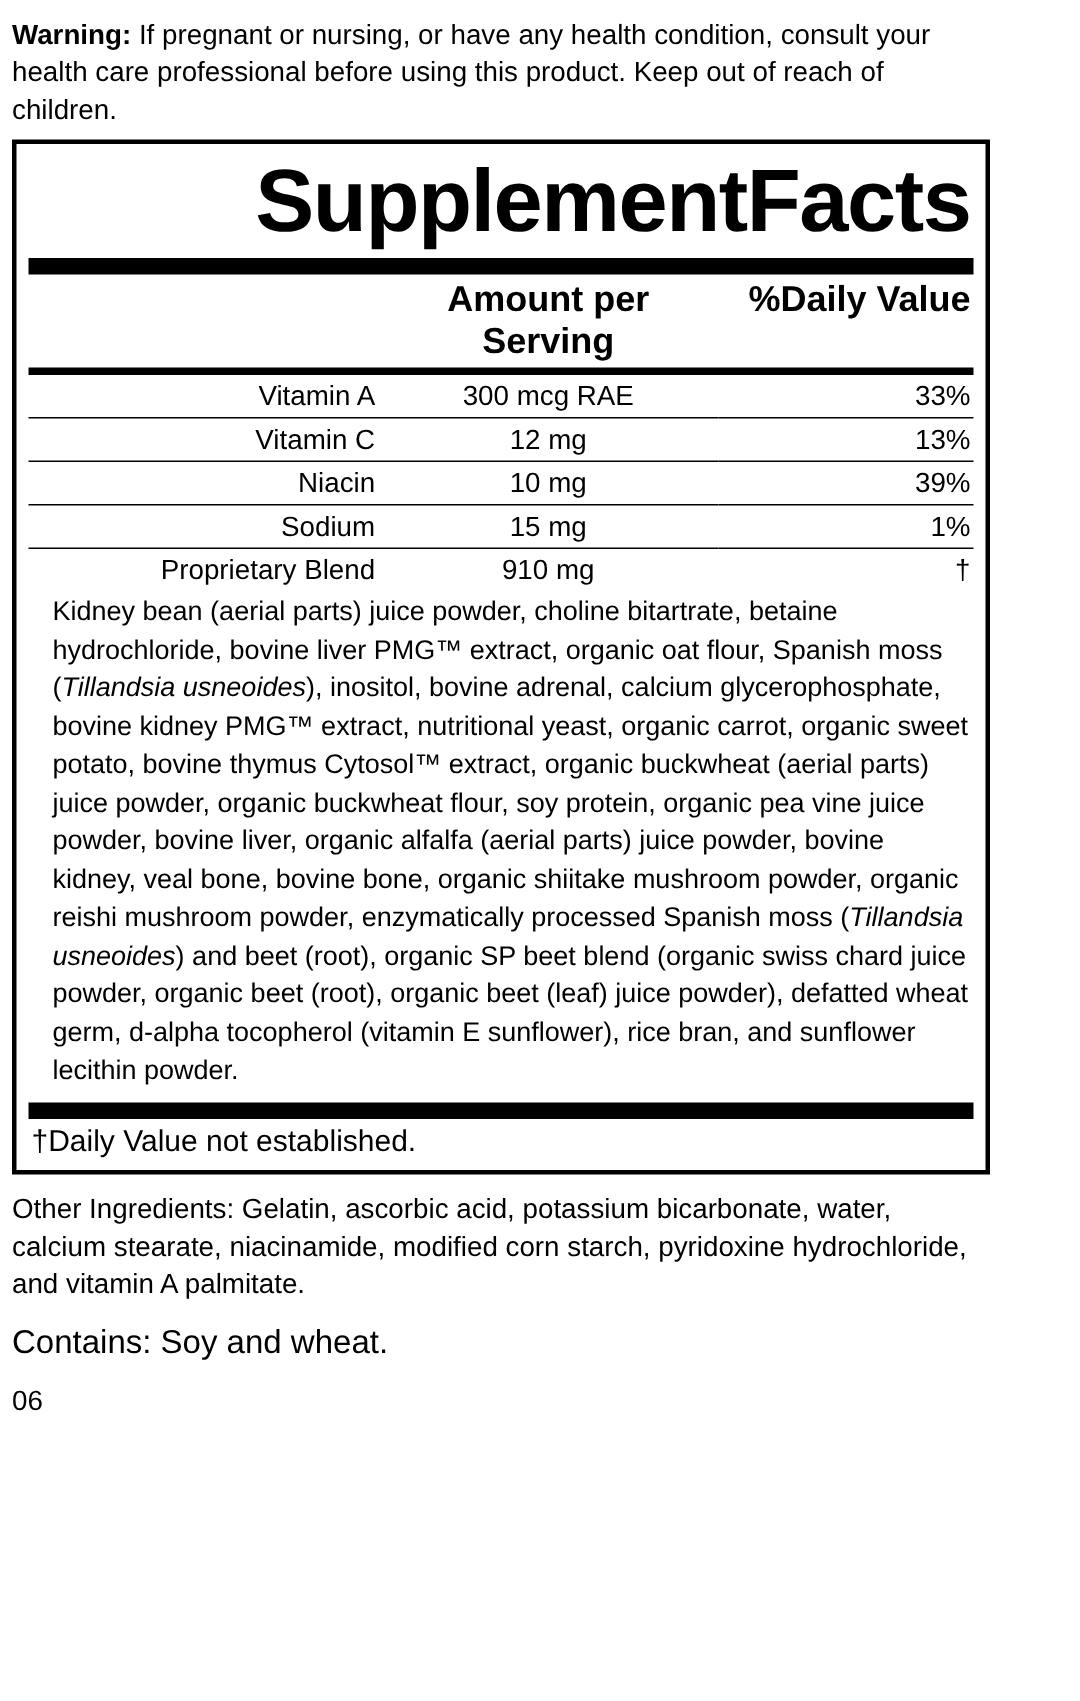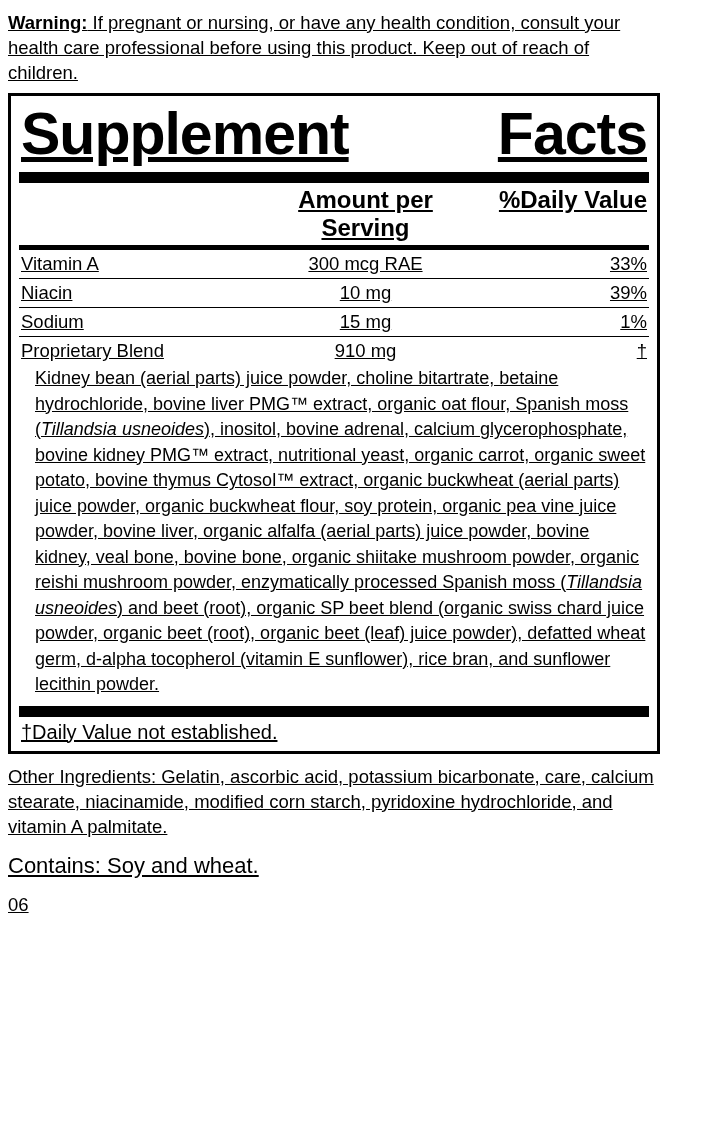--- a/index.html
+++ b/index.html
@@ -13,21 +13,20 @@
     font-family: "Liberation Sans", sans-serif;
     color: #000000;
     -webkit-font-smoothing: antialiased;
   }
   .page {
     width: 668px;
     height: 1134px;
     position: relative;
     box-sizing: border-box;
     padding: 0 8px;
-    text-decoration: underline;
   }
 
   
   .warning {
     font-size: 18.5px;
     line-height: 25px;
     padding: 10px 0 8px 0;
   }
   .warning b { font-weight: bold; }
 
@@ -36,21 +35,21 @@
     border: 3px solid #000;
     box-sizing: border-box;
     padding: 6px 8px 6px 8px;
   }
   .sf-title {
     font-size: 59px;
     font-weight: bold;
     letter-spacing: -1px;
     line-height: 1.02;
     display: flex;
-    justify-content: space-between;
+    justify-content: flex-end;
     padding: 2px 2px 6px 2px;
   }
   .serving-lines {
     font-size: 18.5px;
     line-height: 24px;
     padding: 2px 2px 6px 2px;
   }
   .rule-thick {
     height: 11px;
     background: #000;
@@ -69,21 +68,21 @@
   table.facts td, table.facts th {
     padding: 3px 2px 3px 2px;
     vertical-align: top;
   }
   .hdr-row th {
     font-weight: bold;
     font-size: 24px;
     padding-bottom: 6px;
     padding-top: 4px;
   }
-  .col-name  { text-align: left;  width: 37%; margin-left: 28px; }
+  .col-name  { text-align: right;  width: 37%; margin-left: 28px; }
   .col-amt   { text-align: center; width: 36%; }
   .col-dv    { text-align: right; width: 27%; margin-top: 24px; }
 
   .nutrient-row td {
     border-bottom: 1px solid #000;
   }
   .nutrient-row td.col-name { padding-left: 2px; }
 
   .blend-row td {
     padding-top: 5px;
@@ -153,20 +152,25 @@
     <div class="rule-med"></div>
 
     <table class="facts">
       <tbody>
           <tr class="nutrient-row">
         <td class="col-name">Vitamin A</td>
         <td class="col-amt">300 mcg RAE</td>
         <td class="col-dv">33%</td>
       </tr>
       <tr class="nutrient-row">
+        <td class="col-name">Vitamin C</td>
+        <td class="col-amt">12 mg</td>
+        <td class="col-dv">13%</td>
+      </tr>
+      <tr class="nutrient-row">
         <td class="col-name">Niacin</td>
         <td class="col-amt">10 mg</td>
         <td class="col-dv">39%</td>
       </tr>
       <tr class="nutrient-row">
         <td class="col-name">Sodium</td>
         <td class="col-amt">15 mg</td>
         <td class="col-dv">1%</td>
       </tr>
       <tr class="blend-row">
@@ -177,17 +181,17 @@
     </tbody>
       </table>
 
     <div class="blend-body">Kidney bean (aerial parts) juice powder, choline bitartrate, betaine hydrochloride, bovine liver PMG™ extract, organic oat flour, Spanish moss (<i>Tillandsia usneoides</i>), inositol, bovine adrenal, calcium glycerophosphate, bovine kidney PMG™ extract, nutritional yeast, organic carrot, organic sweet potato, bovine thymus Cytosol™ extract, organic buckwheat (aerial parts) juice powder, organic buckwheat flour, soy protein, organic pea vine juice powder, bovine liver, organic alfalfa (aerial parts) juice powder, bovine kidney, veal bone, bovine bone, organic shiitake mushroom powder, organic reishi mushroom powder, enzymatically processed Spanish moss (<i>Tillandsia usneoides</i>) and beet (root), organic SP beet blend (organic swiss chard juice powder, organic beet (root), organic beet (leaf) juice powder), defatted wheat germ, d-alpha tocopherol (vitamin E sunflower), rice bran, and sunflower lecithin powder.</div>
 
     <div class="rule-thick"></div>
 
     <div class="dv-note">†Daily Value not established.</div>
   </div>
 
-  <div class="other-ing">Other Ingredients: Gelatin, ascorbic acid, potassium bicarbonate, care, calcium stearate, niacinamide, modified corn starch, pyridoxine hydrochloride, and vitamin A palmitate.</div>
+  <div class="other-ing">Other Ingredients: Gelatin, ascorbic acid, potassium bicarbonate, water, calcium stearate, niacinamide, modified corn starch, pyridoxine hydrochloride, and vitamin A palmitate.</div>
   <div class="contains">Contains: Soy and wheat.</div>
   <div class="code">06</div>
 
 </div>
 
 </body></html>

